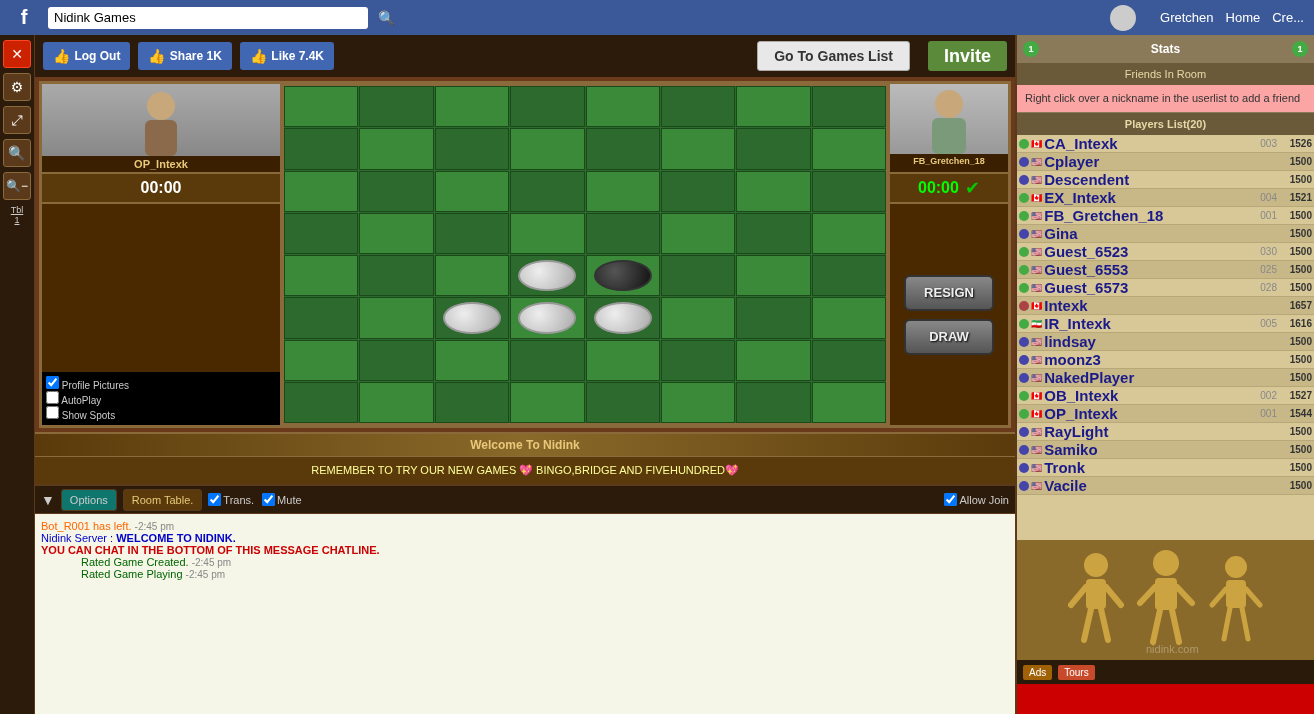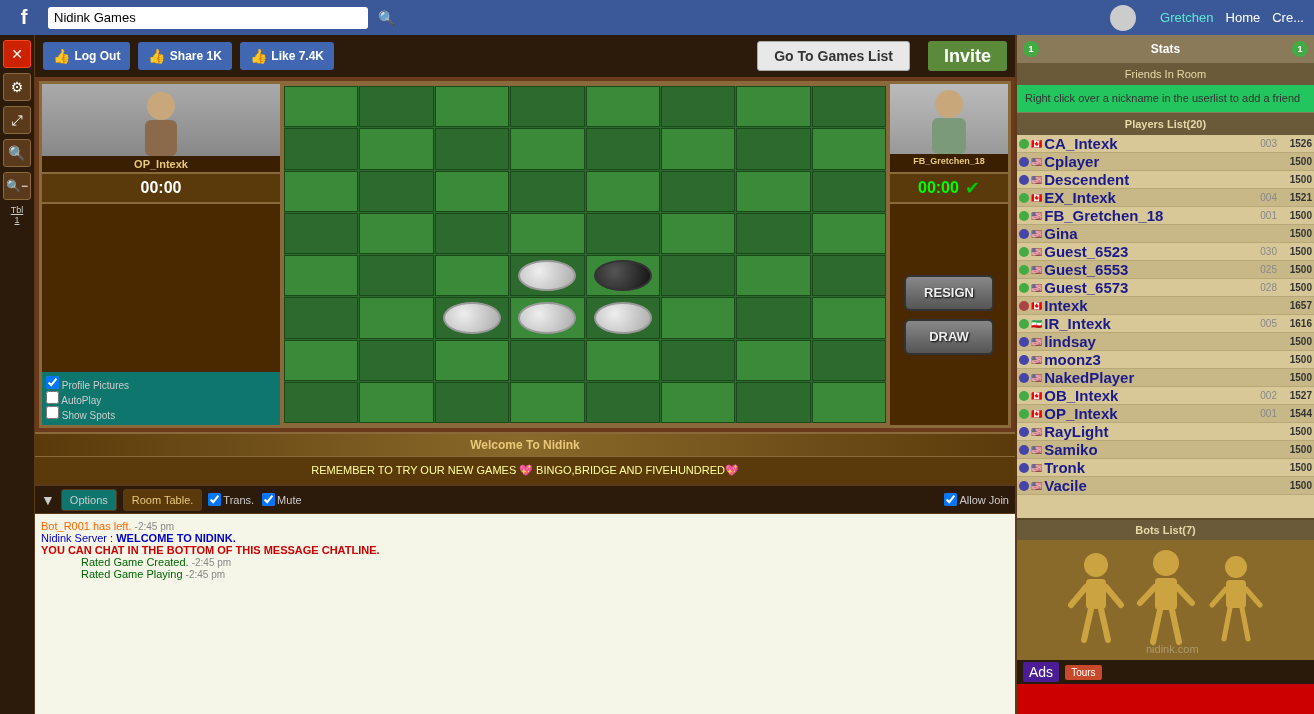--- a/index.html
+++ b/index.html
@@ -6,21 +6,21 @@
     body { width: 1314px; height: 714px; overflow: hidden; font-family: Arial, sans-serif; font-size: 12px; background: #3b5998; }
 
     
     #fb-bar {
       width: 100%; height: 35px; background: #3b5998;
       display: flex; align-items: center; padding: 0 10px; gap: 10px;
     }
     #fb-logo { width: 28px; height: 28px; background: #3b5998; border-radius: 4px; display: flex; align-items: center; justify-content: center; color: white; font-size: 20px; font-weight: bold; }
     #fb-search { flex: 0 0 320px; height: 22px; border-radius: 3px; border: none; padding: 0 6px; font-size: 13px; }
     #fb-right { margin-left: auto; display: flex; align-items: center; gap: 12px; color: white; font-size: 13px; }
-    #fb-user { display: flex; align-items: center; gap: 24px; color: #5eead4; }
+    #fb-user { display: flex; align-items: center; gap: 24px; color: #ffffff; }
     #fb-avatar { width: 24px; height: 24px; border-radius: 50%; background: #ccc; overflow: hidden; display: flex; align-items: center; justify-content: center; font-size: 10px; }
 
     
     #app { display: flex; width: 1314px; height: 679px; background: #1a0a00; }
 
     
     #left-sidebar { width: 35px; background: #2c1a0a; display: flex; flex-direction: column; align-items: center; padding-top: 5px; gap: 5px; border-right: 1px solid #5a3a1a; }
     .sidebar-btn { width: 28px; height: 28px; background: #5a3a1a; border: 1px solid #8a6a3a; border-radius: 3px; display: flex; align-items: center; justify-content: center; color: white; font-size: 14px; cursor: pointer; }
     .sidebar-btn.red { background: #cc2200; border-color: #ff4422; }
     #tbl-label { color: #ccc; font-size: 9px; text-align: center; line-height: 1.1; margin-top: 1px; text-decoration: underline; }
@@ -42,21 +42,21 @@
     #game-board-inner { flex: 1; background: #4a2800; border: 3px solid #8a6a3a; display: flex; flex-direction: row; }
 
     
     #player-left { width: 240px; display: flex; flex-direction: column; border-right: 2px solid #8a6a3a; }
     #player-left-top { height: 90px; background: #3a2000; border-bottom: 2px solid #8a6a3a; display: flex; flex-direction: column; align-items: center; justify-content: center; overflow: hidden; }
     #player-left-avatar { width: 80px; height: 70px; background: #888; display: flex; align-items: flex-end; justify-content: center; font-size: 10px; overflow: hidden; }
     #player-left-name { color: #e8c87a; font-size: 11px; font-weight: bold; padding: 2px; text-align: center; background: #3a2000; width: 100%; }
     #player-left-score { height: 30px; background: #5a3a0a; border-bottom: 2px solid #8a6a3a; display: flex; align-items: center; justify-content: center; }
     #player-left-timer { color: white; font-size: 16px; font-weight: bold; }
     #player-left-mid { flex: 1; background: #4a2800; }
-    #player-left-checkboxes { background: #0f766e; padding: 4px; font-size: 10px; color: #ccc; }
+    #player-left-checkboxes { background: #000000; padding: 4px; font-size: 10px; color: #ccc; }
     #player-left-checkboxes label { display: block; cursor: pointer; }
 
     
     #board-grid { flex: 1; background: #2d6a2d; display: grid; grid-template-columns: repeat(8, 1fr); grid-template-rows: repeat(8, 1fr); gap: 1px; border: 2px solid #8a6a3a; }
     .grid-cell { background: #2d6a2d; border: 1px solid #1a4a1a; display: flex; align-items: center; justify-content: center; }
     .grid-cell.light { background: #3a8a3a; }
     .piece-white { width: 80%; height: 80%; border-radius: 50%; background: radial-gradient(circle at 35% 35%, #eee, #aaa); border: 2px solid #999; }
     .piece-black { width: 80%; height: 80%; border-radius: 50%; background: radial-gradient(circle at 35% 35%, #555, #111); border: 2px solid #333; }
 
     
@@ -88,33 +88,33 @@
     .msg-system { color: #cc0000; font-weight: bold; text-align: center; }
     .msg-time { color: #888; font-size: 10px; }
     .msg-rated { color: #006600; padding-left: 40px; }
 
     
     #right-panel { width: 299px; background: #c8a878; display: flex; flex-direction: column; border-left: 2px solid #5a3a1a; }
     #right-top { height: 28px; background: #8a7a5a; display: flex; align-items: center; justify-content: space-between; padding: 0 6px; }
     .right-indicator { width: 16px; height: 16px; background: #44aa44; border-radius: 50%; display: flex; align-items: center; justify-content: center; font-size: 9px; color: white; font-weight: bold; }
     #stats-title { color: white; font-weight: bold; font-size: 12px; text-align: center; flex: 1; }
     #friends-bar { height: 22px; background: #6a5a3a; display: flex; align-items: center; justify-content: center; color: #e8d8a8; font-size: 11px; }
-    #right-click-hint { background: #22c55e; padding: 6px 8px; font-size: 11px; color: #333; line-height: 1.4; border-bottom: 1px solid #8a7a5a; }
+    #right-click-hint { background: #fca5a5; padding: 6px 8px; font-size: 11px; color: #333; line-height: 1.4; border-bottom: 1px solid #8a7a5a; }
     #players-list-header { height: 22px; background: #6a5a3a; display: flex; align-items: center; justify-content: center; color: #e8d8a8; font-size: 11px; font-weight: bold; }
     #players-list { flex: 1; overflow-y: auto; background: #d8c898; }
     .player-row { height: 18px; display: flex; align-items: center; padding: 0 2px; border-bottom: 1px solid #b8a878; font-size: 10px; }
     .player-row:nth-child(even) { background: #c8b888; }
     .player-indicator { width: 10px; height: 10px; border-radius: 50%; margin-right: 2px; }
     .player-name { flex: 1; color: #1a1a8a; font-size: 15px; font-weight: bold; }
     .player-games { width: 30px; text-align: right; color: #333; font-size: 9px; }
     .player-score { width: 35px; text-align: right; color: #333; font-size: 10px; font-weight: bold; }
     #bots-list-header { height: 22px; background: #6a5a3a; display: flex; align-items: center; justify-content: center; color: #e8d8a8; font-size: 11px; font-weight: bold; border-top: 2px solid #5a4a2a; }
     #bots-area { height: 120px; background: #8a6a2a; display: flex; align-items: center; justify-content: center; overflow: hidden; position: relative; }
     #ads-tours-bar { height: 24px; background: #2a1a0a; display: flex; align-items: center; padding: 0 6px; gap: 6px; }
-    .ads-btn { padding: 2px 6px; background: #4c1d95; color: white; font-size: 14px; cursor: pointer; border-radius: 2px; }
+    .ads-btn { padding: 2px 6px; background: #a16207; color: white; font-size: 10px; cursor: pointer; border-radius: 2px; }
     .tours-btn { padding: 2px 6px; background: #c84a2a; color: white; font-size: 10px; cursor: pointer; border-radius: 2px; }
     #red-bottom { height: 30px; background: #cc0000; }
 
     
     .green-check { color: #00cc00; font-size: 18px; }
 
     .score-num { color: #888; font-size: 10px; }
   </style>
 </head>
 <body>
@@ -493,23 +493,20 @@
       <span class="player-score">1500</span>
     </div>
         <div class="player-row">
       <div class="player-indicator" style="background:#4444aa"></div>
       <span style="font-size:9px;margin-right:2px;">🇺🇸</span>
       <span class="player-name">Vacile</span>
       <span class="player-games score-num"></span>
       <span class="player-score">1500</span>
     </div>
       </div>
-    <div id="bots-list-header">
-      <span>Bots List(7)</span>
-    </div>
     <div id="bots-area">
 
       <svg width="260" height="110" viewBox="0 0 260 110">
 
         <g fill="#d4aa44" opacity="0.9">
 
           <circle cx="60" cy="20" r="12"></circle>
           <rect x="50" y="34" width="20" height="30" rx="4"></rect>
           <line x1="50" y1="42" x2="35" y2="60" stroke="#d4aa44" stroke-width="6" stroke-linecap="round"></line>
           <line x1="70" y1="42" x2="85" y2="60" stroke="#d4aa44" stroke-width="6" stroke-linecap="round"></line>

